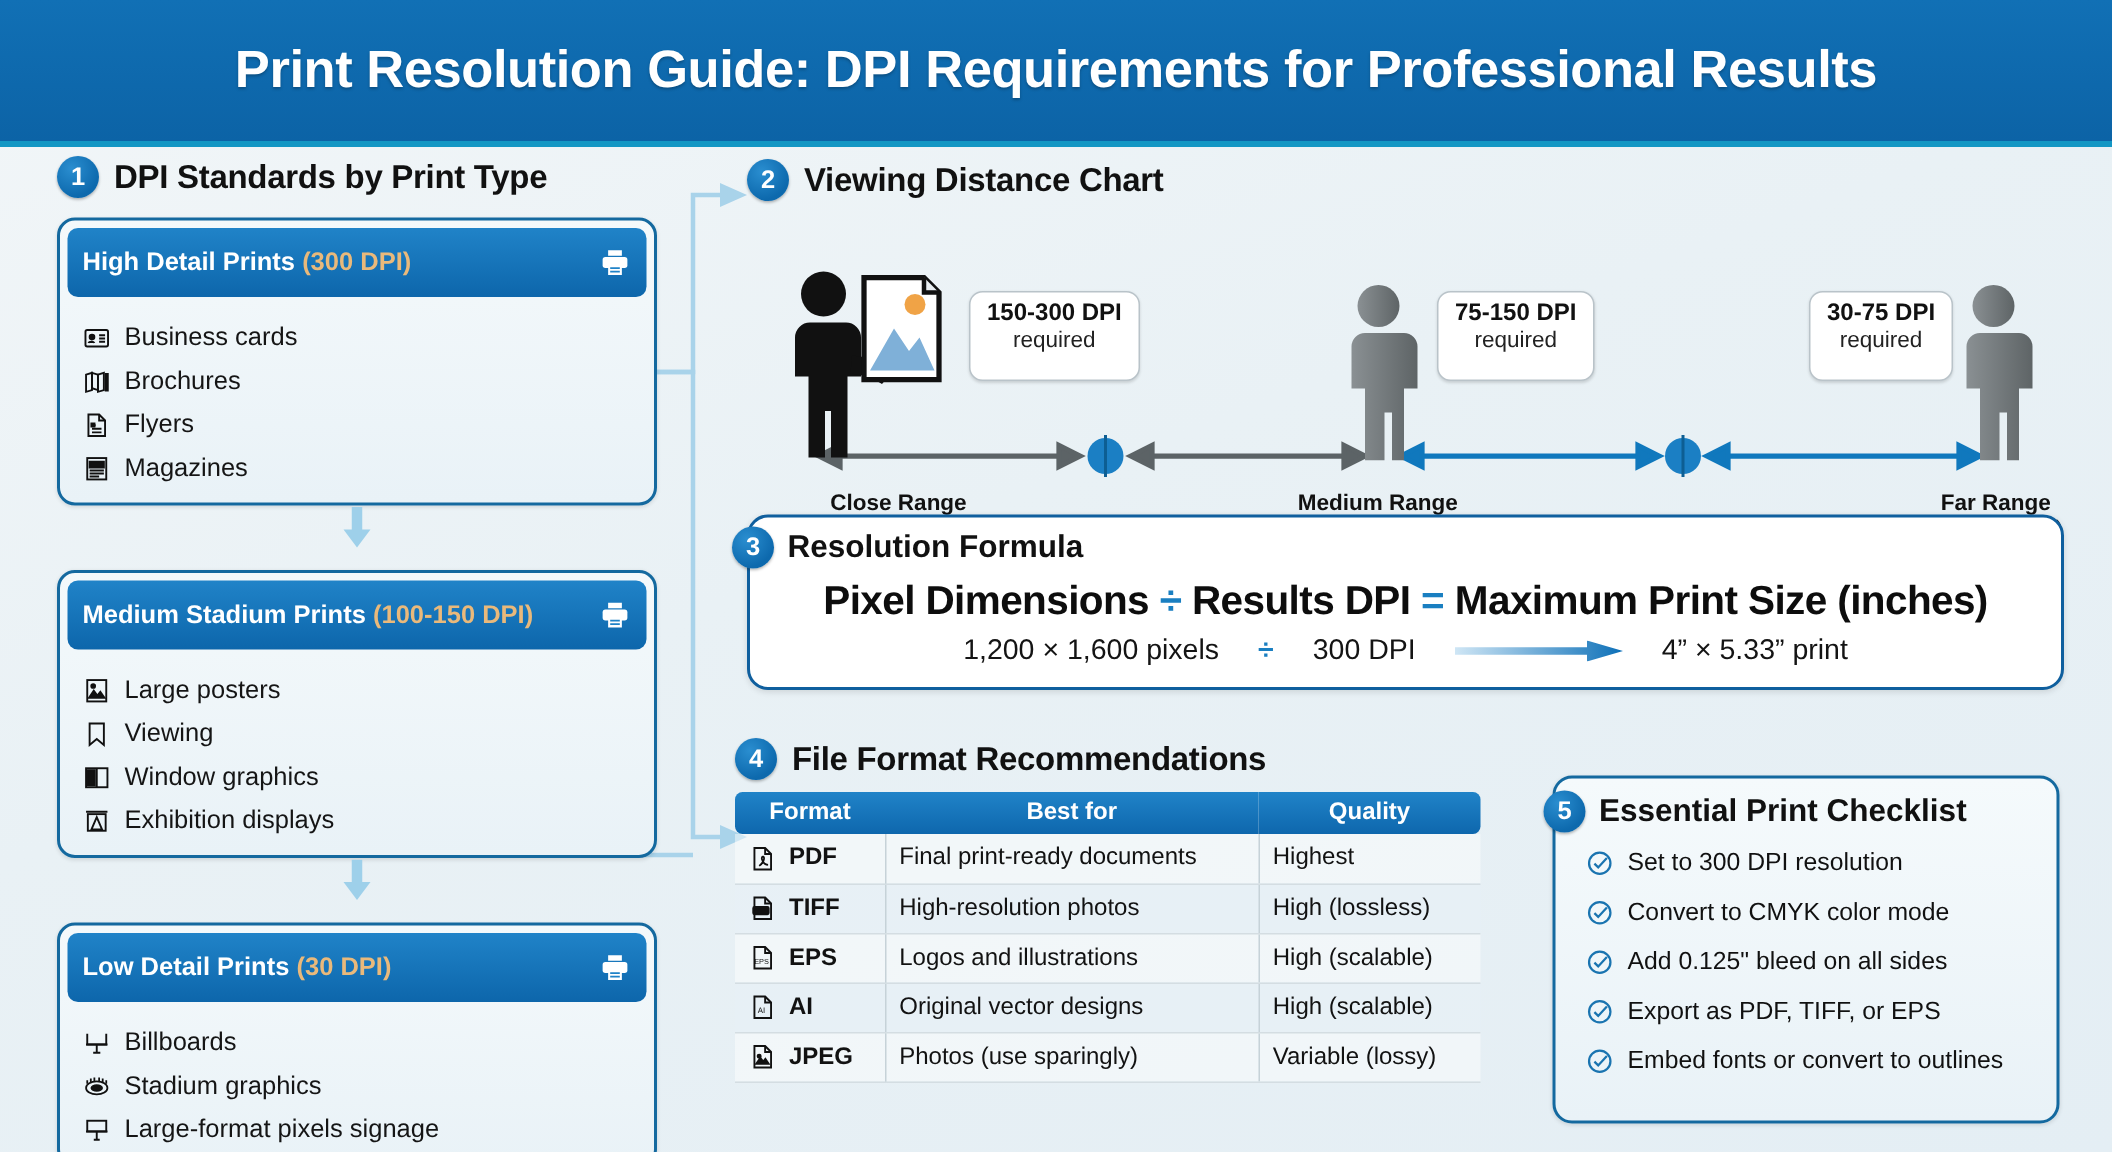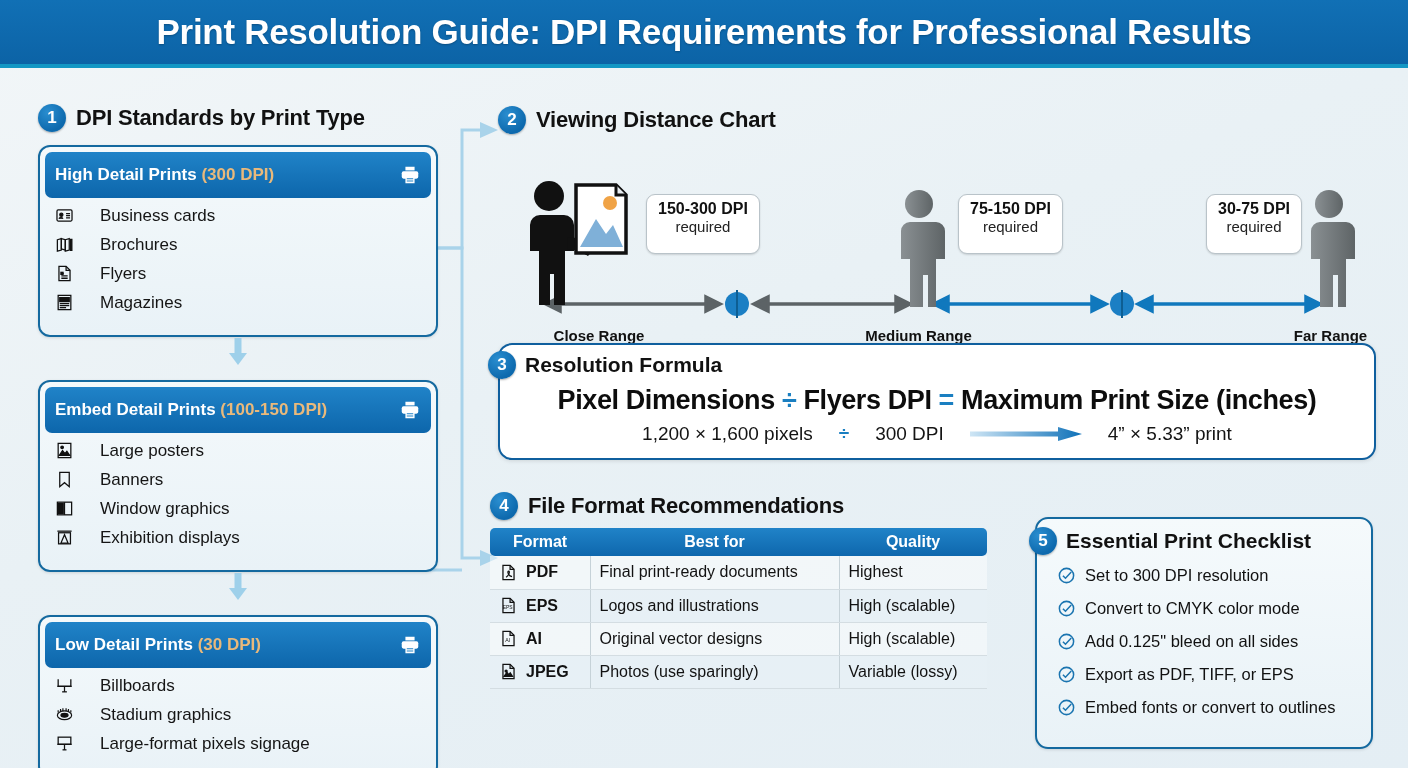--- a/index.html
+++ b/index.html
@@ -6,21 +6,21 @@
   body {
     width:1408px; height:768px; overflow:hidden;
     font-family:"Liberation Sans", sans-serif;
     background:#eef3f5;
   }
   .page { position:relative; width:1408px; height:768px;
           background:linear-gradient(160deg,#f2f6f8 0%,#e9f1f5 45%,#e4eef4 100%); }
 
   
   .header {
-    position:absolute; left:0; top:0; width:1408px; height:68px;
+    position:absolute; left:0; top:0; width:1408px; height:98px;
     background:linear-gradient(180deg,#1170b5 0%,#0c63a6 100%);
     border-bottom:4px solid #1397c4;
     display:flex; align-items:center; justify-content:center;
   }
   .header h1 {
     color:#ffffff; font-size:35px; font-weight:700; letter-spacing:-.3px;
     text-shadow:0 1px 2px rgba(0,0,0,.25);
   }
 
   
@@ -42,21 +42,21 @@
     margin-top:13px; padding:5px; box-shadow:0 1px 3px rgba(0,0,0,.12);
   }
   .card-head {
     background:linear-gradient(180deg,#2083c8 0%,#0d66ab 100%);
     border-radius:7px; height:46px; padding:0 10px;
     display:flex; align-items:center; justify-content:space-between;
   }
   .card-head .ttl { color:#fff; font-size:17px; font-weight:700; white-space:nowrap; }
   .card-head .ttl .dpi { color:#e9b97b; font-weight:700; }
   .card-body { padding:8px 6px 8px 10px; }
-  .li { display:flex; align-items:flex-start; gap:26px; height:29px; }
+  .li { display:flex; align-items:flex-end; gap:9px; height:29px; }
   .li .lbl { font-size:17px; color:#151515; }
   .ico { width:19px; height:19px; flex:0 0 auto; display:block; }
 
   .arrow-down { height:30px; display:flex; justify-content:center; align-items:center; }
 
   
   .connector { position:absolute; pointer-events:none; }
 
   
   .sec2 { position:absolute; left:498px; top:106px; width:890px; }
@@ -206,21 +206,21 @@
     <div class="arrow-down">
       <svg width="20" height="28" viewBox="0 0 20 28">
         <path d="M10 0 L10 16" stroke="#9ed0ea" stroke-width="7"></path>
         <path d="M1 15 L19 15 L10 27 Z" fill="#9ed0ea"></path>
       </svg>
     </div>
 
     <div class="card">
       <div class="card-head">
         <div class="ttl">
-          <span>Embed Detail Prints</span>
+          <span>Medium Stadium Prints</span>
           <span class="dpi">(100-150 DPI)</span>
         </div>
         <svg class="ico" viewBox="0 0 24 24" fill="#fff" style="width:22px;height:22px;">
           <path d="M7 3h10v4H7z"></path>
             <rect x="3" y="8" width="18" height="8" rx="2"></rect>
             <path d="M7 14h10v7H7z" fill="#fff"></path>
             <path d="M8.5 15.5h7v1.2h-7zM8.5 18h7v1.2h-7z" fill="#2083c8"></path>
         </svg>
       </div>
       <div class="card-body">
@@ -229,21 +229,21 @@
             <rect x="4" y="3" width="16" height="18"></rect>
               <path d="M5.5 18l4-6 3 4 2.5-3 3.5 5z" fill="#111"></path>
               <circle cx="9" cy="8" r="1.6" fill="#111"></circle>
           </svg>
           <span class="lbl">Large posters</span>
         </div>
         <div class="li">
           <svg class="ico" viewBox="0 0 24 24" fill="none" stroke="#111" stroke-width="1.6">
             <path d="M6 3h12v18l-6-5-6 5z"></path>
           </svg>
-          <span class="lbl">Banners</span>
+          <span class="lbl">Viewing</span>
         </div>
         <div class="li">
           <svg class="ico" viewBox="0 0 24 24" fill="none" stroke="#111" stroke-width="1.6">
             <rect x="3" y="4" width="18" height="16"></rect>
               <path d="M12 4v16"></path>
               <rect x="4.6" y="5.6" width="5.8" height="12.8" fill="#111"></rect>
           </svg>
           <span class="lbl">Window graphics</span>
         </div>
         <div class="li">
@@ -412,21 +412,21 @@
 
   <div class="sec3">
     <div class="s3title">
       <div class="badge">3</div>
       <div class="txt">Resolution Formula</div>
     </div>
 
     <div class="formula-main">
       <span>Pixel Dimensions</span>
       <span class="op">÷</span>
-      <span>Flyers DPI</span>
+      <span>Results DPI</span>
       <span class="op">=</span>
       <span>Maximum Print Size (inches)</span>
     </div>
 
     <div class="formula-sub">
       <span>1,200 × 1,600 pixels</span>
       <span class="op">÷</span>
       <span>300 DPI</span>
       <svg class="grad-arrow" viewBox="0 0 112 14">
         <defs>
@@ -462,20 +462,34 @@
               <svg class="ico" viewBox="0 0 24 24" fill="none" stroke="#111" stroke-width="1.6">
                 <path d="M5 3h9l5 5v13H5z"></path>
                   <path d="M14 3v5h5"></path>
                   <path d="M9 18c3-2 4.5-5.5 4-7-.6-1.7-2.3-.6-1.6 1.6.9 2.7 2.8 4.4 5.1 4.5" stroke-width="1.5"></path>
               </svg>
               <span class="nm">PDF</span>
             </div>
           </td>
           <td>Final print-ready documents</td>
           <td class="qual">Highest</td>
+        </tr>
+        <tr>
+          <td class="fmt">
+            <div class="fmtcell">
+              <svg class="ico" viewBox="0 0 24 24" fill="none" stroke="#111" stroke-width="1.6">
+                <path d="M5 3h9l5 5v13H5z"></path>
+                  <path d="M14 3v5h5"></path>
+                  <rect x="4" y="11" width="13" height="6" rx="1" fill="#111"></rect>
+              </svg>
+              <span class="nm">TIFF</span>
+            </div>
+          </td>
+          <td>High-resolution photos</td>
+          <td class="qual">High (lossless)</td>
         </tr>
         <tr>
           <td class="fmt">
             <div class="fmtcell">
               <svg class="ico" viewBox="0 0 24 24" fill="none" stroke="#111" stroke-width="1.6">
                 <path d="M5 3h9l5 5v13H5z"></path>
                   <path d="M14 3v5h5"></path>
                 <text x="11" y="17" font-size="6.2" font-family="Liberation Sans, sans-serif" fill="#111" stroke="none" text-anchor="middle">EPS</text>
               </svg>
               <span class="nm">EPS</span>

